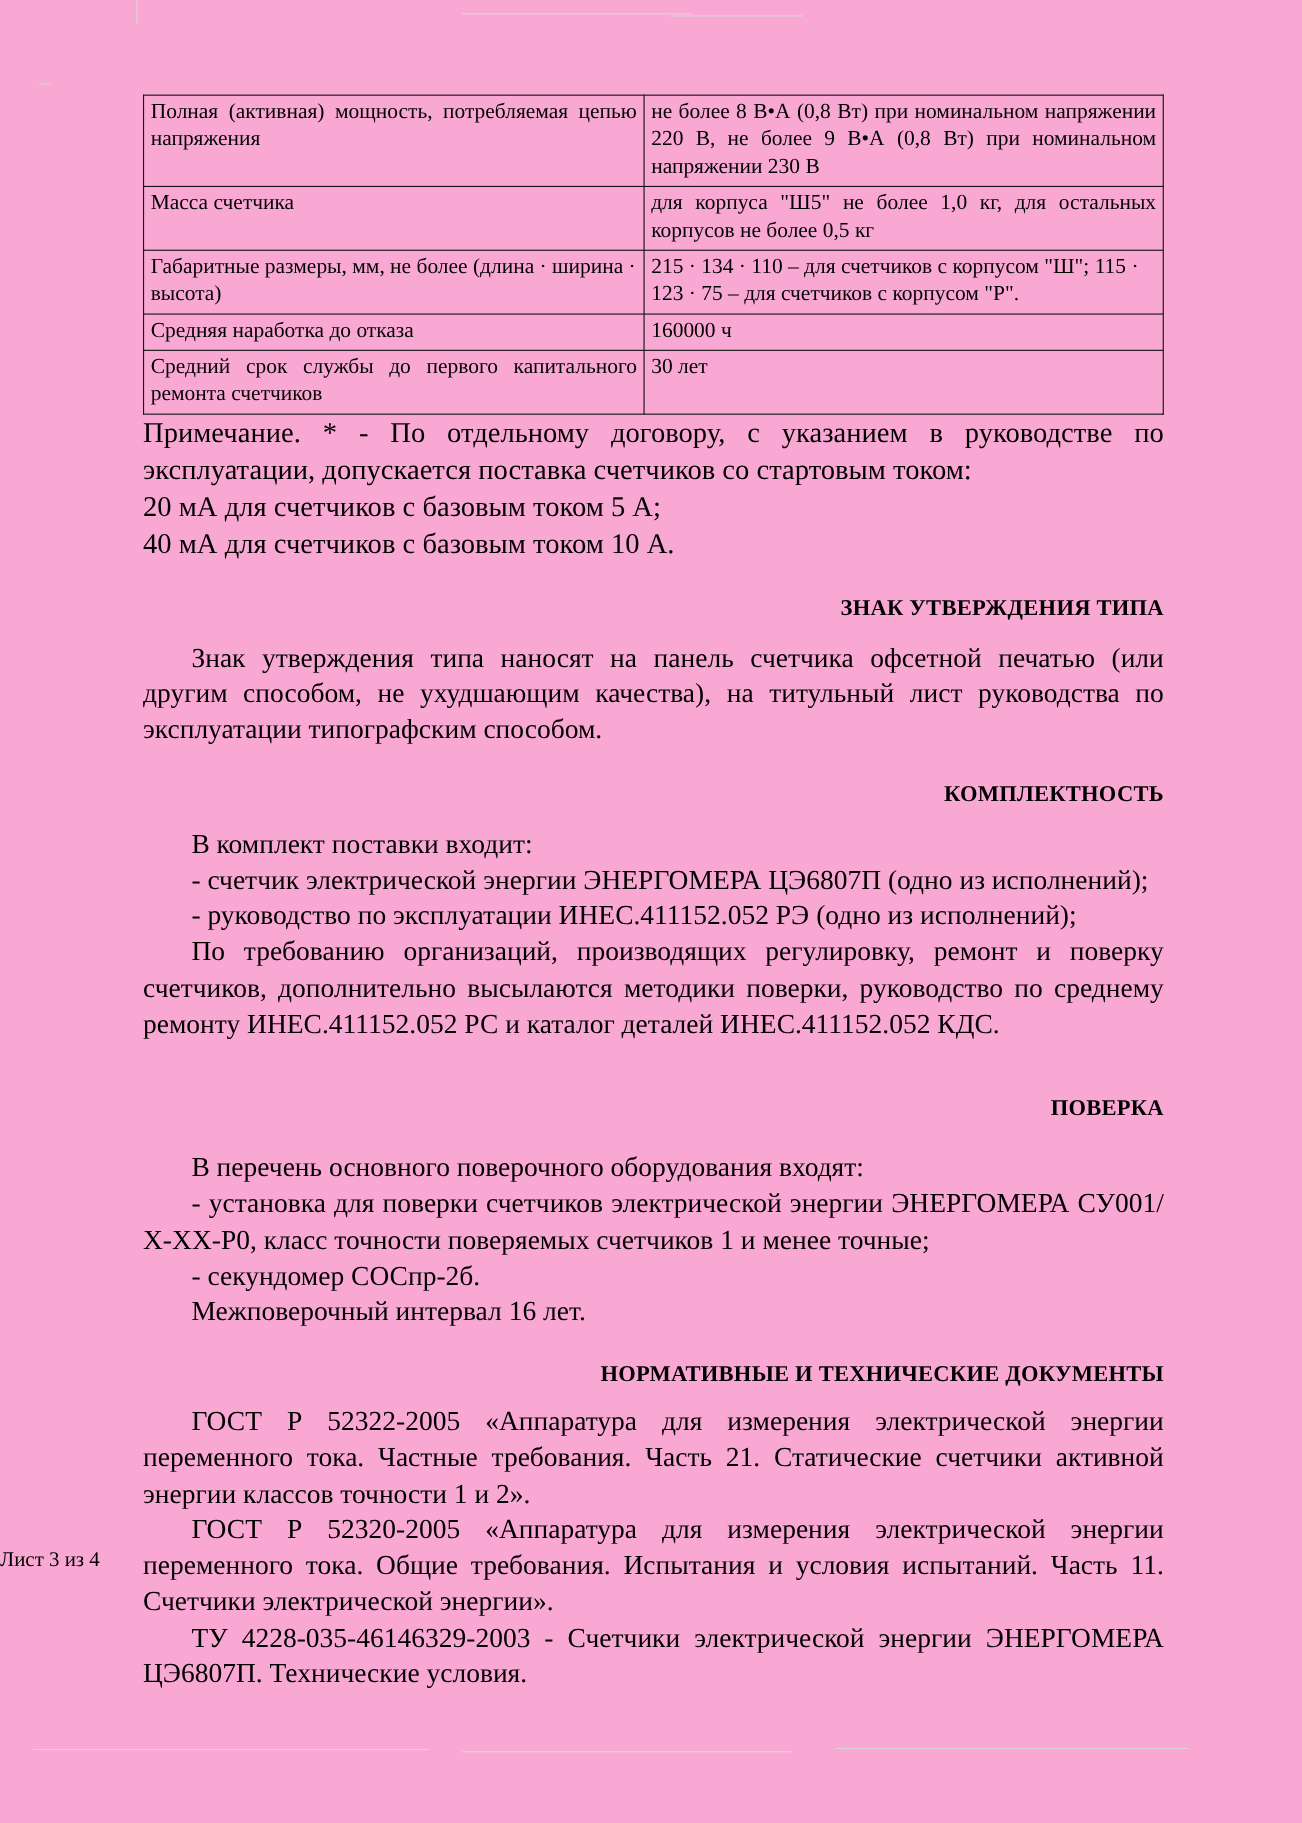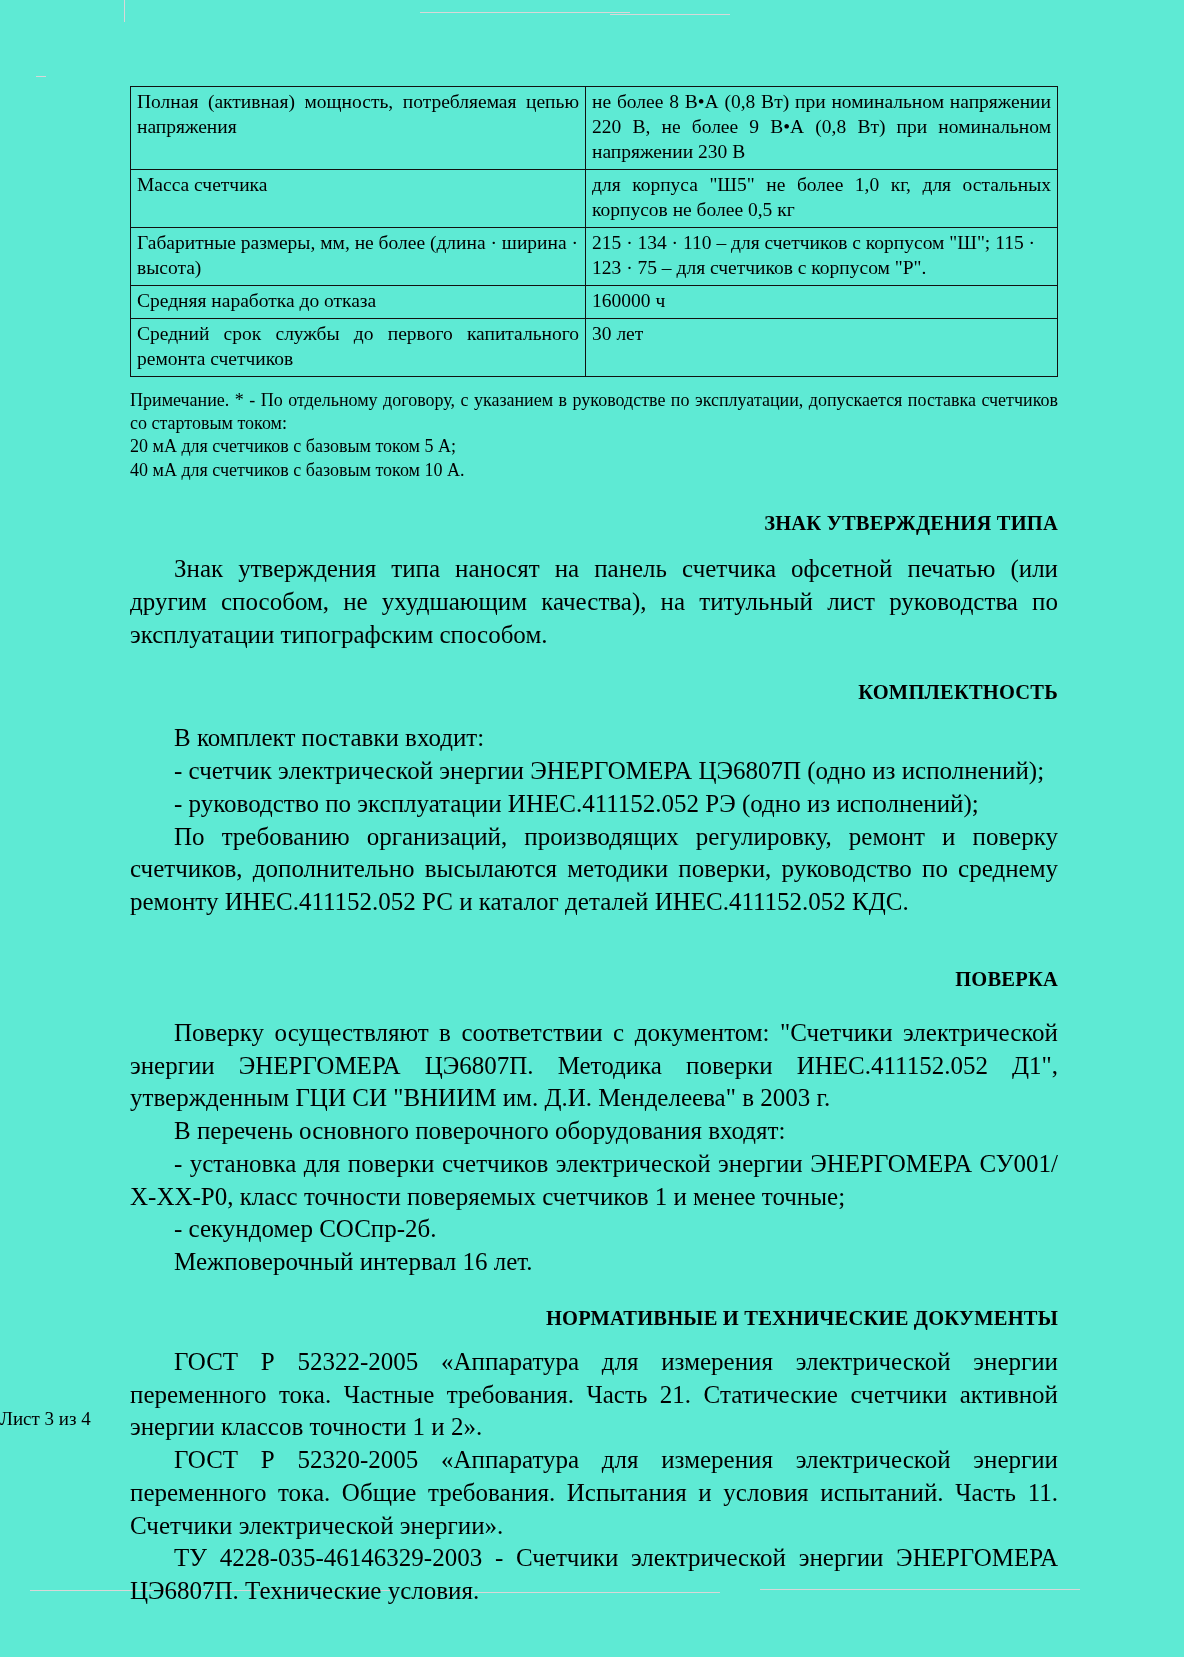--- a/index.html
+++ b/index.html
@@ -9,21 +9,21 @@
   }
   body {
     font-family: "Liberation Serif", "DejaVu Serif", serif;
     color: #000000;
   }
   .page {
     position: relative;
     width: 1184px;
     height: 1657px;
     margin: 0 auto;
-    background: #5eead4;
+    background: #f9a8d4;
     overflow: hidden;
   }
   
   .scan-mark {
     position: absolute;
     background: #d8d8d8;
   }
   .scan-mark.tick-tl { left: 124px; top: 0px; width: 1px; height: 22px; }
   .scan-mark.tick-top { left: 420px; top: 12px; width: 210px; height: 1px; }
   .scan-mark.tick-top2 { left: 610px; top: 14px; width: 120px; height: 1px; }
@@ -55,22 +55,21 @@
   td.col-left { width: 442px; }
   td.col-right { width: auto; }
   .just-col {
     text-align: justify;
     text-align-last: left;
     hyphens: manual;
   }
 
   
   .note {
-    margin-top: 12px;
-    font-size: 18px;
+    font-size: 26px;
     line-height: 1.30;
   }
   .note p { margin: 0; }
   .note p.justified {
     text-align: justify;
     text-align-last: left;
   }
 
   h2.section-title {
     text-align: right;
@@ -150,21 +149,20 @@
     <h2 class="section-title">ЗНАК УТВЕРЖДЕНИЯ ТИПА</h2>
     <p class="body indent">Знак утверждения типа наносят на панель счетчика офсетной печатью (или другим способом, не ухудшающим качества), на титульный лист руководства по эксплуатации типографским способом.</p>
 
     <h2 class="section-title">КОМПЛЕКТНОСТЬ</h2>
     <p class="body flat indent">В комплект поставки входит:</p>
     <p class="body flat indent">- счетчик электрической энергии ЭНЕРГОМЕРА ЦЭ6807П (одно из исполнений);</p>
     <p class="body flat indent">- руководство по эксплуатации ИНЕС.411152.052 РЭ (одно из исполнений);</p>
     <p class="body indent">По требованию организаций, производящих регулировку, ремонт и поверку счетчиков, дополнительно высылаются методики поверки, руководство по среднему ремонту ИНЕС.411152.052 РС и каталог деталей ИНЕС.411152.052 КДС.</p>
 
     <h2 class="section-title wide">ПОВЕРКА</h2>
-    <p class="body indent">Поверку осуществляют в соответствии с документом: "Счетчики электрической энергии ЭНЕРГОМЕРА ЦЭ6807П. Методика поверки ИНЕС.411152.052 Д1", утвержденным ГЦИ СИ "ВНИИМ им. Д.И. Менделеева" в 2003 г.</p>
     <p class="body flat indent">В перечень основного поверочного оборудования входят:</p>
     <p class="body indent">- установка для поверки счетчиков электрической энергии ЭНЕРГОМЕРА СУ001/Х-ХХ-Р0, класс точности поверяемых счетчиков 1 и менее точные;</p>
     <p class="body flat indent">- секундомер СОСпр-2б.</p>
     <p class="body flat indent">Межповерочный интервал 16 лет.</p>
 
     <h2 class="section-title tight">НОРМАТИВНЫЕ И ТЕХНИЧЕСКИЕ ДОКУМЕНТЫ</h2>
     <p class="body indent">ГОСТ Р 52322-2005 «Аппаратура для измерения электрической энергии переменного тока. Частные требования. Часть 21. Статические счетчики активной энергии классов точности 1 и 2».</p>
     <p class="body indent">ГОСТ Р 52320-2005 «Аппаратура для измерения электрической энергии переменного тока. Общие требования. Испытания и условия испытаний. Часть 11. Счетчики электрической энергии».</p>
     <p class="body indent">ТУ 4228-035-46146329-2003 - Счетчики электрической энергии ЭНЕРГОМЕРА ЦЭ6807П. Технические условия.</p>
 

